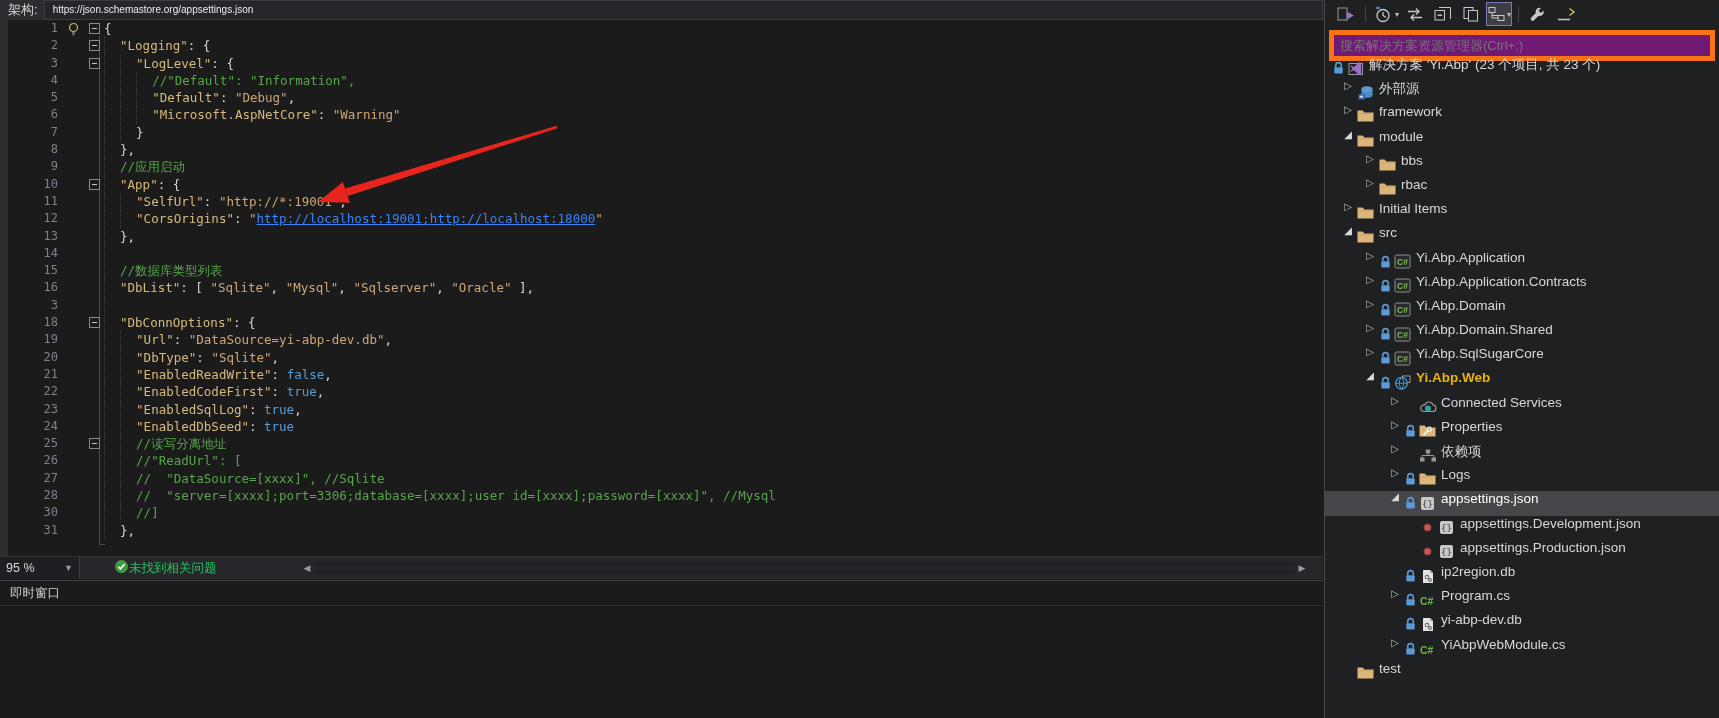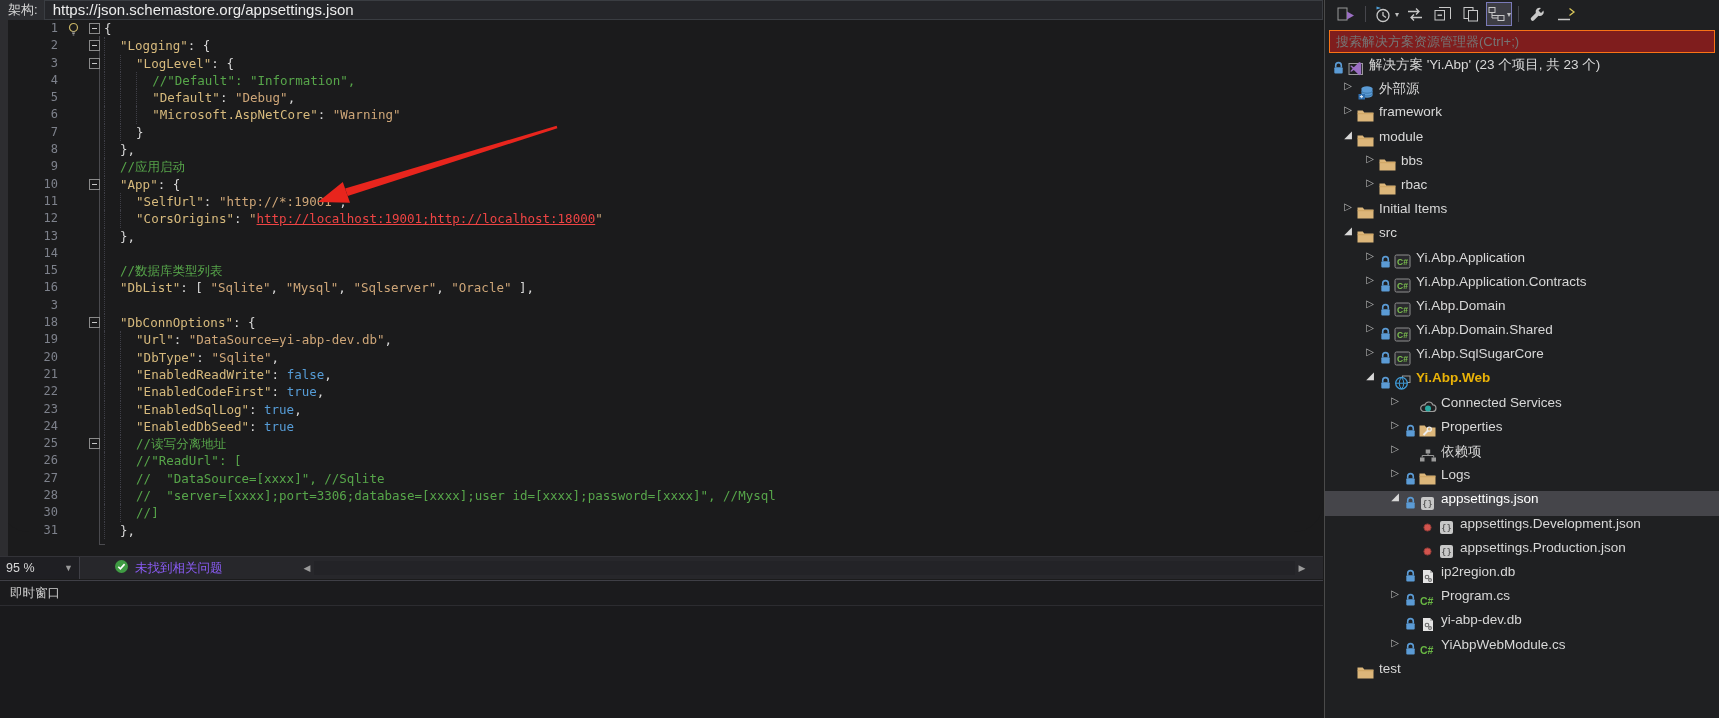--- a/index.html
+++ b/index.html
@@ -4,65 +4,65 @@
 <style>
   html,body{margin:0;padding:0;background:#111;}
   #root{position:relative;width:1719px;height:718px;background:#1b1b1c;overflow:hidden;
         font-family:"Liberation Sans",sans-serif;color:#d8d8d8;}
   
   .editor-pane{position:absolute;left:0;top:0;width:1323px;height:532px;background:#1b1b1c;border-radius:29px;}
   .schema-bar{position:absolute;left:0;top:0;width:100%;height:20px;background:#2c2d31;
               display:flex;align-items:center;font-size:13px;}
   .schema-label{color:#d6d6d6;padding:0 6px 0 8px;white-space:nowrap;}
   .schema-combo{flex:1;height:18px;line-height:18px;background:#25262a;border:1px solid #3a3d42;
-                color:#ececec;padding:0 8px;font-size:15px;overflow:hidden;white-space:nowrap;}
+                color:#ececec;padding:0 8px;font-size:10px;overflow:hidden;white-space:nowrap;}
   .code-area{position:absolute;left:0;top:20px;width:1323px;height:536px;overflow:hidden;}
   .gutter-strip{position:absolute;left:0;top:0;width:8px;height:100%;background:#2d2d30;}
   .cl{display:flex;height:17.3px;line-height:17.3px;font-family:"DejaVu Sans Mono",monospace;
       font-size:12.5px;white-space:pre;}
   .ln{width:62px;text-align:right;color:#7e828c;padding-right:4px;box-sizing:border-box;
       font-size:12px;flex:none;}
   .bulbcol{width:22px;flex:none;display:flex;align-items:center;justify-content:center;}
   .foldcol{width:20px;flex:none;display:flex;align-items:center;justify-content:center;position:relative;z-index:2;}
   .foldbox{width:11px;height:11px;border:1px solid #8a8a8a;background:#1b1b1c;box-sizing:border-box;
            position:relative;}
   .foldbox:after{content:"";position:absolute;left:2px;right:2px;top:4px;height:1px;background:#c8c8c8;}
   .codetxt{flex:1;overflow:hidden;}
   .ig{display:inline-block;width:2ch;border-left:1px dotted #3e3e46;height:17.3px;vertical-align:top;}
   .pn{color:#d8d8d8}.key{color:#d7ba7d}.str{color:#cea678}.cmt{color:#57a64a}
-  .kw{color:#569cd6}.lnk{color:#ef4444;text-decoration:underline}
+  .kw{color:#569cd6}.lnk{color:#3b82f6;text-decoration:underline}
   .outline-line{position:absolute;left:99px;top:16px;width:1px;height:508px;background:#4a4a4e;z-index:1;}
   .outline-tick{position:absolute;left:99px;top:524px;width:6px;height:1px;background:#4a4a4e;z-index:1;}
   .arrow-overlay{position:absolute;left:0;top:0;pointer-events:none;z-index:5;}
   
   .ed-status{position:absolute;left:0;top:556px;width:1323px;height:22px;background:#27272b;
              border-top:1px solid #333338;display:flex;align-items:center;font-size:12.5px;}
   .zoom-combo{width:80px;height:22px;background:#1f1f23;border-right:1px solid #3f3f46;
               display:flex;align-items:center;justify-content:space-between;padding:0 6px;box-sizing:border-box;}
   .zoom-caret{color:#9a9a9a;font-size:9px;}
-  .chk-wrap{display:flex;align-items:center;gap:6px;margin-left:34px;color:#8b5cf6;}
+  .chk-wrap{display:flex;align-items:center;margin-left:34px;color:#22c55e;}
   .hsb{position:absolute;left:300px;right:14px;top:1px;height:20px;display:flex;align-items:center;}
   .hsb-arrow{width:14px;color:#9a9a9a;font-size:9px;text-align:center;cursor:pointer;}
   .hsb-track{flex:1;height:14px;background:#232327;}
   
   .imm{position:absolute;left:0;top:580px;width:1323px;height:138px;background:#1c1c1e;
        border-top:1px solid #3f3f46;}
   .imm-title{height:24px;line-height:24px;padding-left:10px;font-size:12.5px;color:#d0d0d0;
              border-bottom:1px solid #2c2c30;background:#1b1b1d;}
   .imm-body{position:absolute;left:0;top:25px;right:0;bottom:0;background:#1a1a1c;}
   
   .sol-exp{position:absolute;left:1324px;top:0;width:395px;height:718px;background:#1f2022;
            border-left:1px solid #4a4a4a;box-sizing:border-box;}
   .se-toolbar{height:28px;display:flex;align-items:center;padding-left:8px;gap:2px;}
   .tb-btn{height:22px;min-width:24px;display:flex;align-items:center;justify-content:center;
           border:1px solid transparent;cursor:pointer;}
   .tb-btn.selected{background:#3d3d44;border:1px solid #7a7ab8;}
   .tb-sep{width:1px;height:16px;background:#46464c;margin:0 4px;}
   .tb-caret{color:#c0c0c0;font-size:8px;margin-left:1px;}
-  .se-search{margin:2px 4px 4px 4px;height:21px;background:#7f1d1d;border:1px solid #f97316;
+  .se-search{margin:2px 4px 4px 4px;height:21px;background:#701a75;border:5px solid #f97316;
              display:flex;align-items:center;}
   .se-search input{flex:1;background:transparent;border:none;outline:none;color:#8a8f98;
              font-size:13px;padding:0 6px;font-family:"Liberation Sans",sans-serif;}
   .tree{position:absolute;left:0;top:56px;right:0;bottom:0;overflow:hidden;}
   .trow{display:flex;height:24.2px;font-size:13.5px;color:#d8d8d8;
         cursor:pointer;white-space:nowrap;}
   .trow.selected{background:#45454a;color:#ffffff;}
   .trow.bold .tlabel{font-weight:bold;color:#eab308;}
   .lvl0{padding-left:6px;}.lvl1{padding-left:15px;}.lvl2{padding-left:37px;}
   .lvl3{padding-left:62px;}.lvl4{padding-left:93px;}

